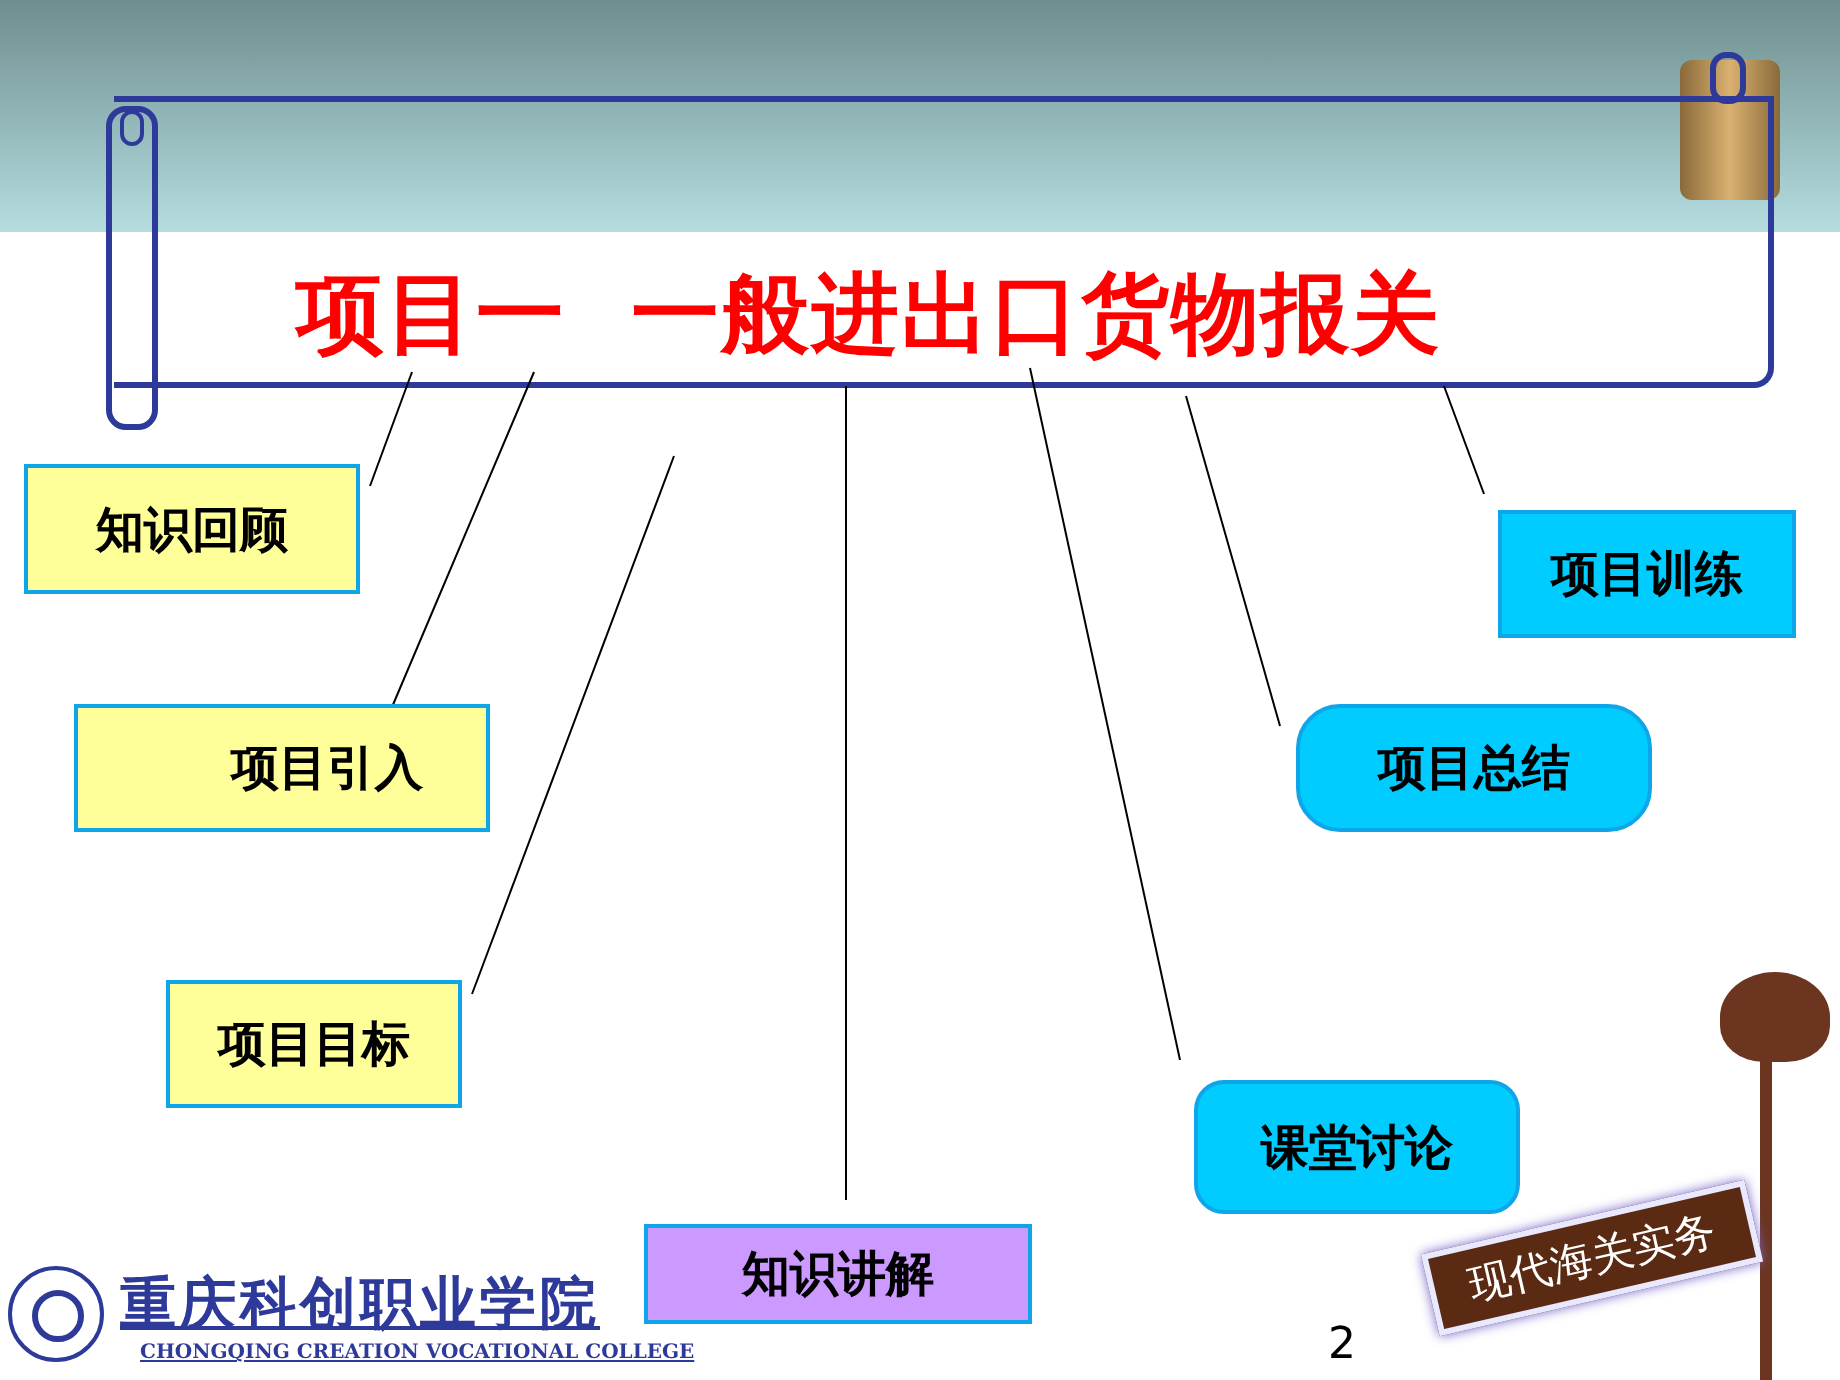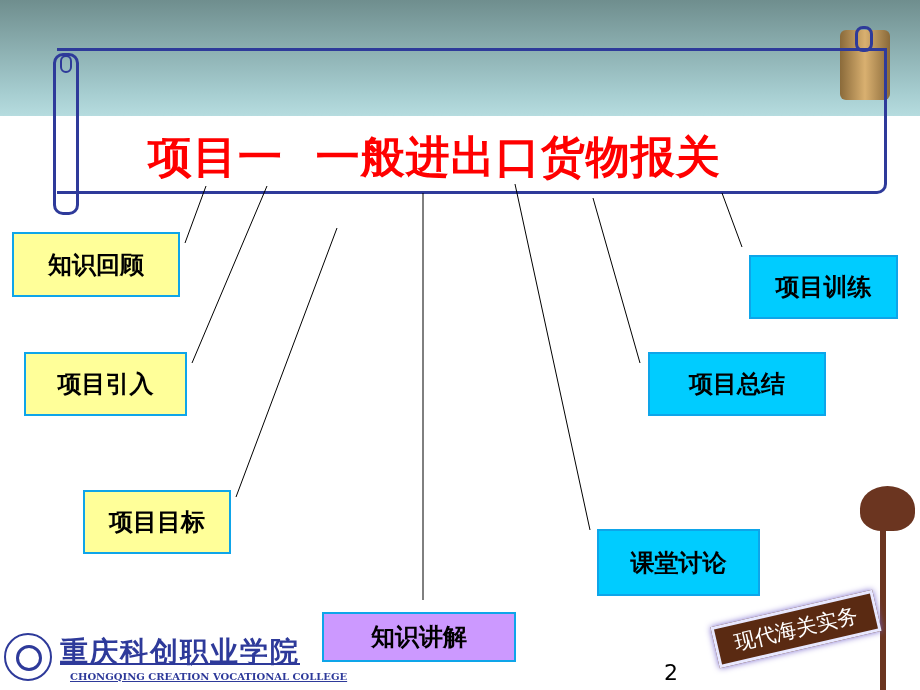--- a/index.html
+++ b/index.html
@@ -41,25 +41,25 @@
   <line x1="206" y1="186" x2="185" y2="243" stroke="#000" stroke-width="1"></line>
   <line x1="267" y1="186" x2="192" y2="363" stroke="#000" stroke-width="1"></line>
   <line x1="337" y1="228" x2="236" y2="497" stroke="#000" stroke-width="1"></line>
   <line x1="423" y1="193" x2="423" y2="600" stroke="#000" stroke-width="1"></line>
   <line x1="515" y1="184" x2="590" y2="530" stroke="#000" stroke-width="1"></line>
   <line x1="593" y1="198" x2="640" y2="363" stroke="#000" stroke-width="1"></line>
   <line x1="722" y1="193" x2="742" y2="247" stroke="#000" stroke-width="1"></line>
 </svg>
 
 <div class="box yellow" style="left:12px;top:232px;width:164px;height:61px;">知识回顾</div>
-<div class="box yellow" style="left:24px;top:352px;width:159px;height:60px;">项目引入</div>
+<div class="box yellow" style="left:37px;top:352px;width:159px;height:60px;padding-left:45px;">项目引入</div>
 <div class="box yellow" style="left:83px;top:490px;width:144px;height:60px;text-align:right;">项目目标</div>
 <div class="box purple" style="left:322px;top:612px;width:190px;height:46px;font-family:Liberation Serif, serif;">知识讲解</div>
-<div class="box cyan" style="left:597px;top:529px;width:159px;height:63px;">课堂讨论</div>
-<div class="box cyan" style="left:648px;top:352px;width:174px;height:60px;">项目总结</div>
+<div class="box cyan" style="left:597px;top:540px;width:159px;height:63px;border-radius:15px;">课堂讨论</div>
+<div class="box cyan" style="left:648px;top:352px;width:174px;height:60px;border-radius:22px;">项目总结</div>
 <div class="box cyan" style="left:749px;top:236px;width:145px;height:60px;margin-top:19px;">项目训练</div>
 
 <div class="logo">
   <div class="seal"></div>
   <div class="logo-cn">重庆科创职业学院</div>
   <div class="logo-en">CHONGQING CREATION VOCATIONAL COLLEGE</div>
 </div>
 
 <div class="flower"></div>
 <div class="stem"></div>

